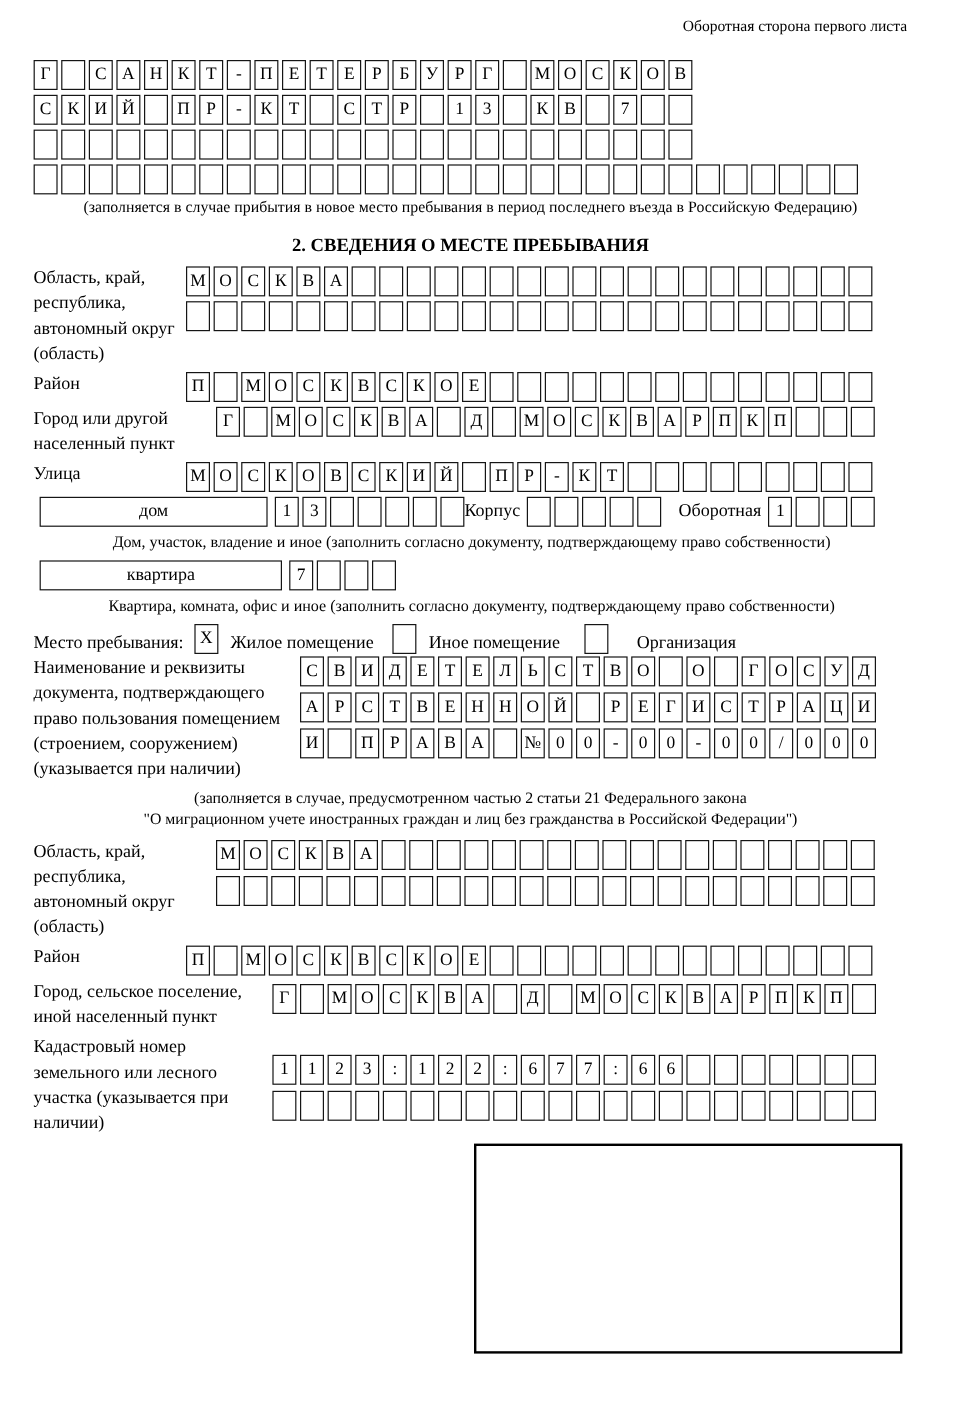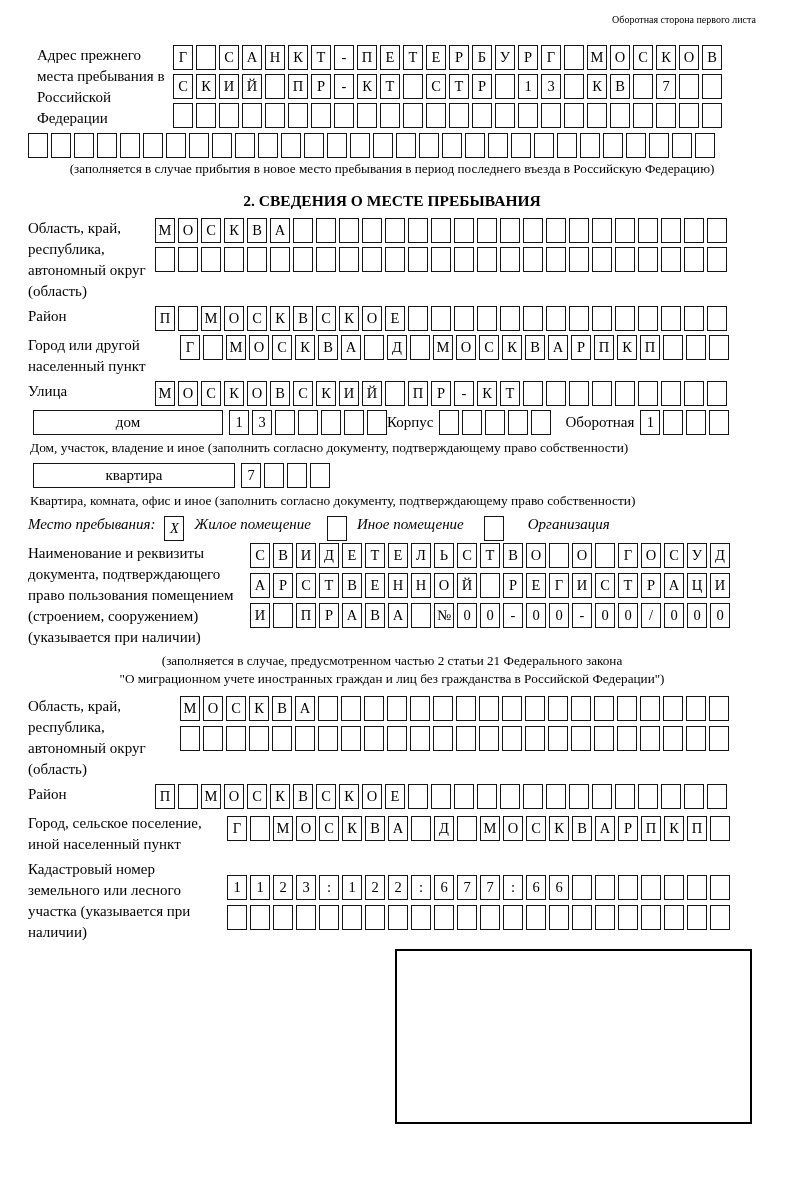--- a/index.html
+++ b/index.html
@@ -3,21 +3,21 @@
 <meta charset="utf-8">
 <style>
   * { box-sizing: border-box; margin: 0; padding: 0; }
   html,body { background:#fff; }
   body {
     width: 800px; height: 1180px; overflow: hidden;
     font-family: "Liberation Serif", serif; color:#000;
   }
   .page { width:800px; height:1180px; padding:14px 44px 0 28px; }
 
-  .header-note { text-align:right; font-size:10px; margin-bottom:20px; }
+  .header-note { text-align:right; font-size:13px; margin-bottom:20px; }
 
   .frow { display:flex; align-items:flex-start; margin-bottom:4px; }
   .label { font-size:15px; line-height:1.4; flex:0 0 auto; }
   .lw145 { width:145px; padding-left:9px; }
   .lw127 { width:127px; }
   .lw152 { width:152px; }
   .lw199 { width:199px; }
   .lw222 { width:222px; }
 
   .gridcol { display:flex; flex-direction:column; gap:4px; }
@@ -27,41 +27,40 @@
     border:1.6px solid #151515; background:#fff;
     display:flex; align-items:center; justify-content:center;
     font-size:14.5px; line-height:1;
   }
   .namedbox {
     flex:0 0 auto; height:25px; border:1.6px solid #151515;
     display:flex; align-items:center; justify-content:center;
     font-size:15px; background:#fff;
   }
   .caption { font-size:13.2px; text-align:center; line-height:1.35; }
-  .caption-left { font-size:13.4px; text-align:left; line-height:1.35; margin:2px 0 6px 2px; }
+  .caption-left { font-size:13.4px; text-align:center; line-height:1.35; margin:2px 0 6px 2px; }
   .section-title { font-weight:bold; text-align:center; font-size:15.5px; margin:6px 0 8px; }
   .subtitle { font-weight:bold; text-align:center; font-size:15px; margin:14px 0 6px; }
 
-  .stay-row { display:flex; align-items:flex-start; font-size:15px; margin:4px 0 2px;font-style:italic; }
+  .stay-row { display:flex; align-items:flex-end; font-size:15px; margin:4px 0 2px; }
   .hint { font-size:13.4px; margin:2px 0 10px 205px; }
 
   .stamp-box { width:357px; height:175px; border:2px solid #000; margin:6px 0 6px 367px; }
 
   .mb2{margin-bottom:2px;} .mb6{margin-bottom:14px;} .mb8{margin-bottom:8px;}
   .mt3{margin-top:3px;}
 </style>
 </head>
 <body>
 
 <div class="page">
 
   <div class="header-note">Оборотная сторона первого листа</div>
 
   <div class="frow">
-    <div class="label lw145">Адрес прежнего места пребывания в Российской Федерации</div>
     <div class="gridcol">
       <div class="cells">
           <span class="cell">Г</span>
           <span class="cell"></span>
           <span class="cell">С</span>
           <span class="cell">А</span>
           <span class="cell">Н</span>
           <span class="cell">К</span>
           <span class="cell">Т</span>
           <span class="cell">-</span>

